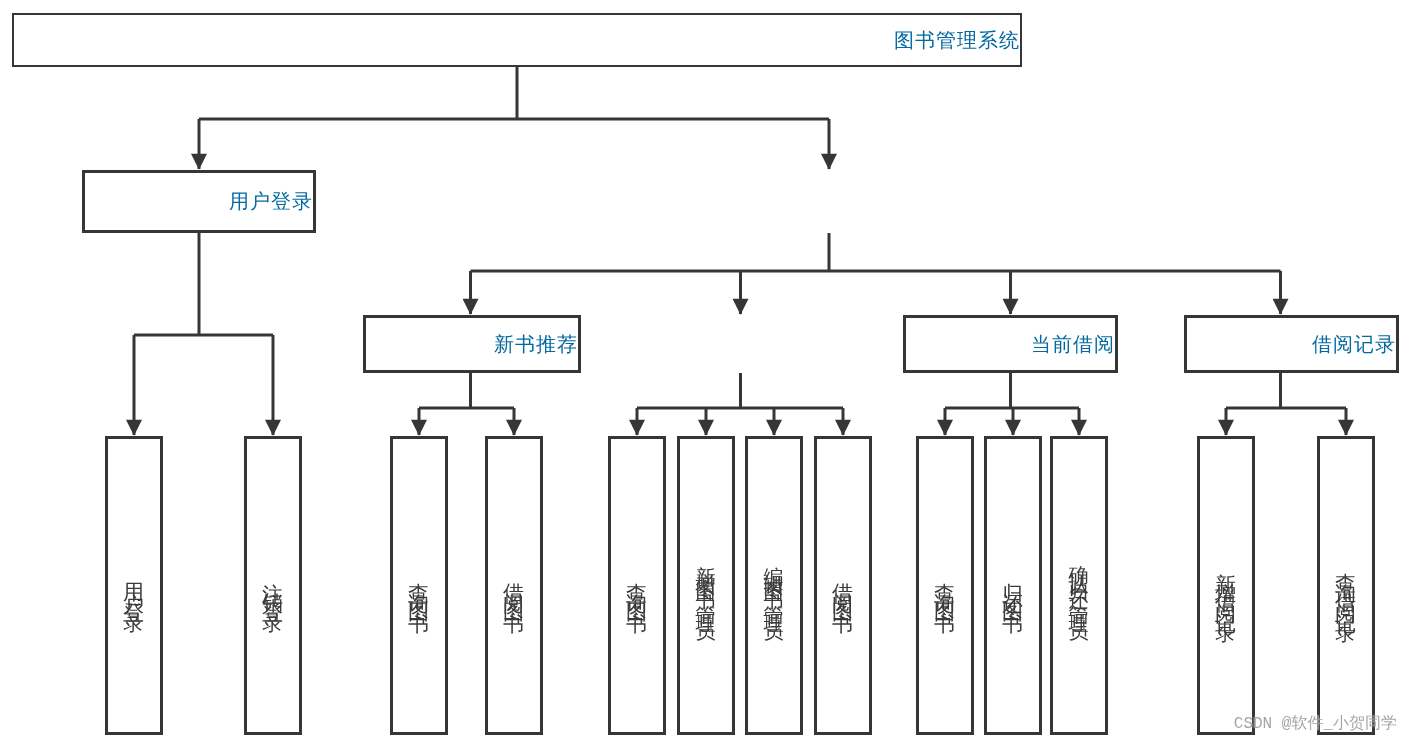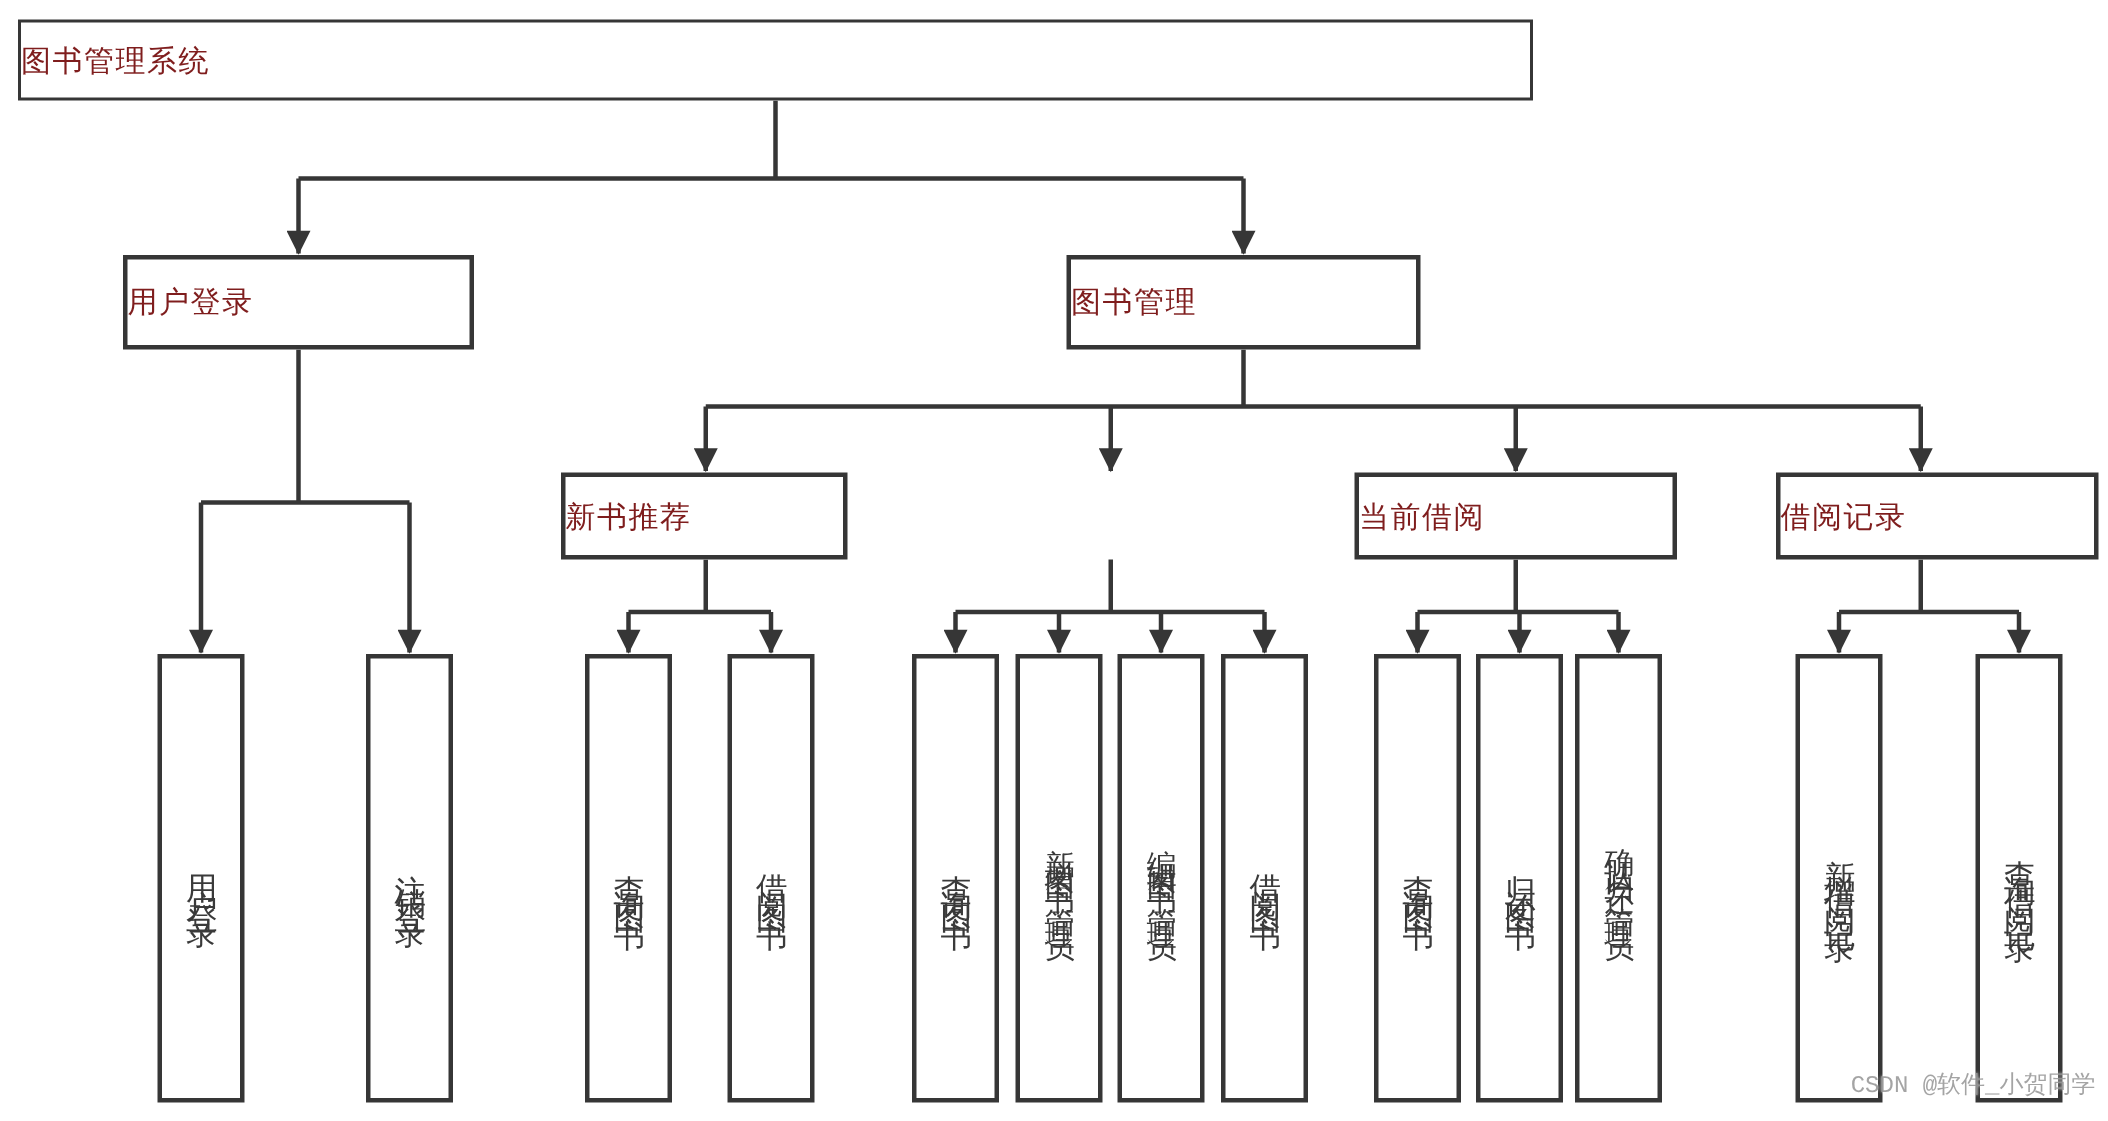--- a/index.html
+++ b/index.html
@@ -17,22 +17,22 @@
     width: 1405px; height: 747px;
     z-index: 1;
   }
   .box {
     position: absolute;
     background: #ffffff;
     border: 3px solid #363636;
     box-sizing: border-box;
     display: flex;
     align-items: center;
-    justify-content: flex-start;
-    color: #7f1d1d;
+    justify-content: flex-end;
+    color: #0369a1;
     z-index: 2;
   }
   .box.h { font-size: 20px; letter-spacing: 1px; }
   .box.root { border-width: 2px; }
   .leaf {
     position: absolute;
     top: 436px;
     height: 299px;
     width: 58px;
     background: #ffffff;
@@ -136,25 +136,22 @@
     </g>
   </svg>
 
   <div class="box h root" style="left:12px; top:13px; width:1010px; height:54px;">
     <span>图书管理系统</span>
   </div>
 
   <div class="box h" style="left:82px; top:170px; width:234px; height:63px;">
     <span>用户登录</span>
   </div>
-  <div class="box h" style="left:711px; top:170px; width:236px; height:63px;">
-    <span>图书管理</span>
-  </div>
-
-  <div class="box h" style="left:363px; top:315px; width:191px; height:58px;margin-left:11px;">
+
+  <div class="box h" style="left:363px; top:315px; width:218px; height:58px;">
     <span>新书推荐</span>
   </div>
   <div class="box h" style="left:903px; top:315px; width:215px; height:58px;">
     <span>当前借阅</span>
   </div>
   <div class="box h" style="left:1173px; top:315px; width:215px; height:58px;margin-left:11px;">
     <span>借阅记录</span>
   </div>
 
   <div class="leaf" style="left:105px;">

